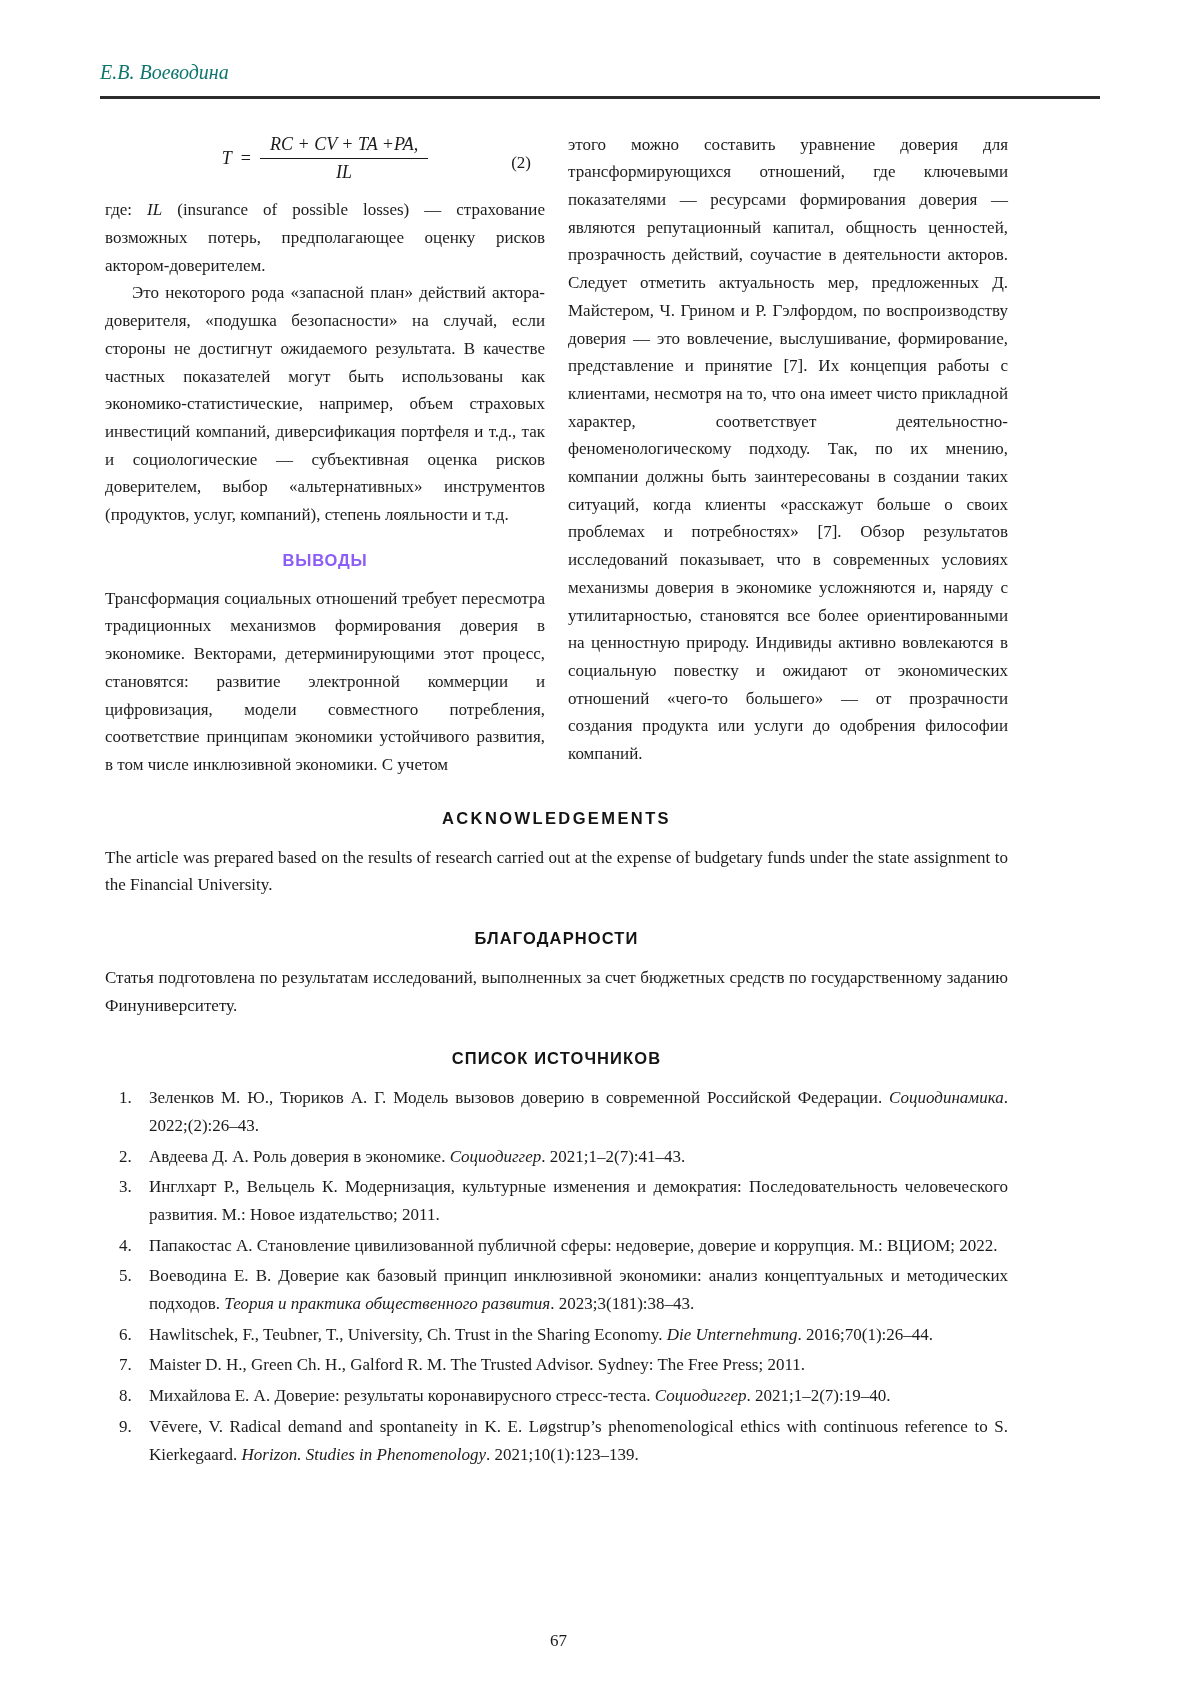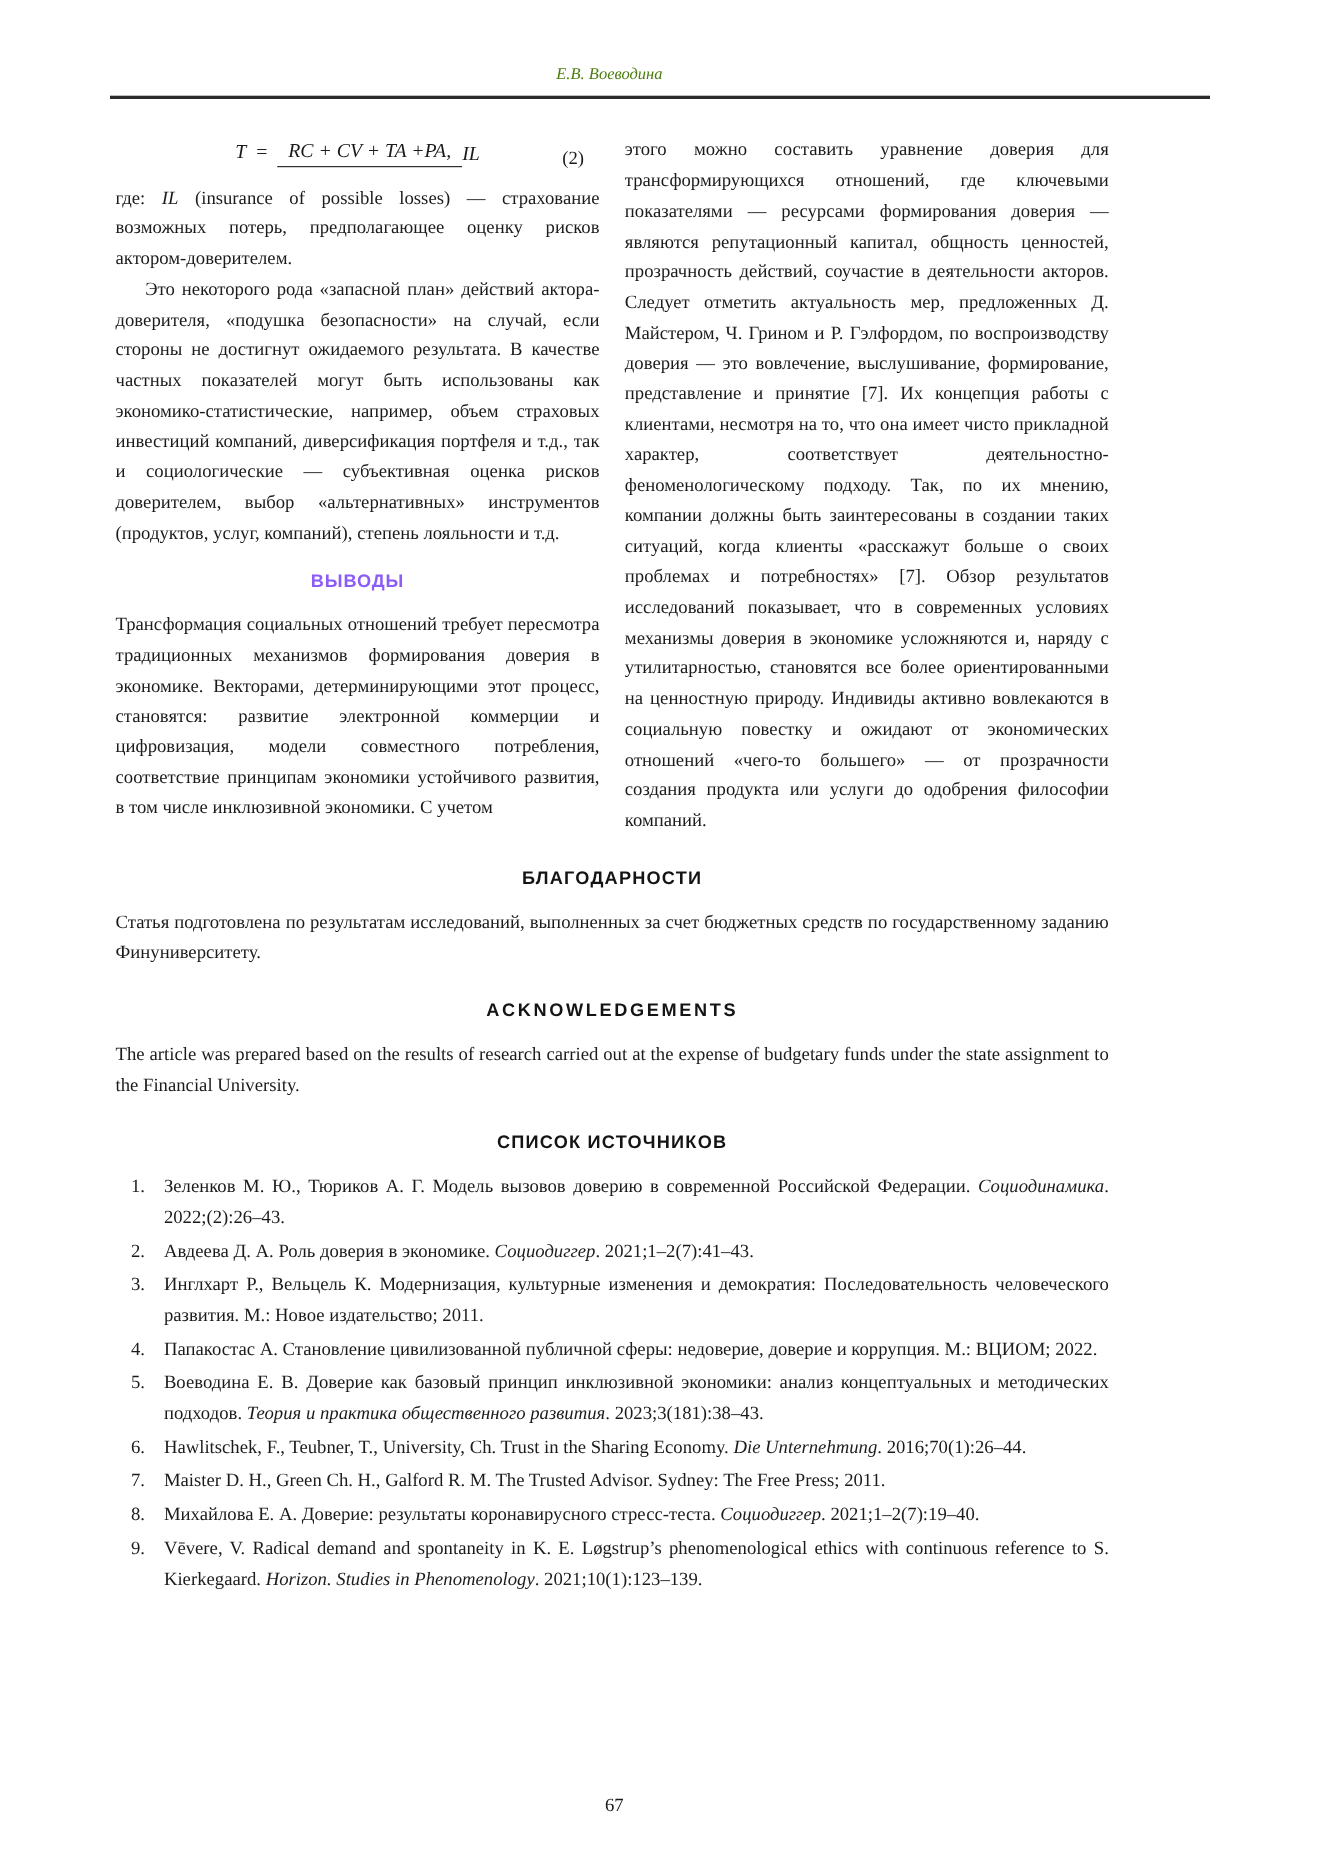--- a/index.html
+++ b/index.html
@@ -11,25 +11,25 @@
     margin: 0 auto;
     background: #ffffff;
     color: #1b1b1b;
     font-family: "Liberation Serif", "DejaVu Serif", serif;
     font-size: 17px;
     line-height: 1.63;
     overflow: hidden;
   }
   .page-header { margin: 0 100px; padding-top: 56px; }
   .running-head {
-    text-align: center;
+    text-align: left;
     font-style: italic;
-    font-size: 15px;
+    font-size: 20px;
     padding-right: 92px;
-    color: #4d7c0f;
+    color: #0f766e;
   }
   .header-rule { margin-top: 7px; border-top: 3px solid #2b2b2b; }
 
   .content { width: 903px; margin: 32px 0 0 105px; }
 
   .two-col { display: flex; gap: 23px; }
   .col { width: 440px; }
 
   p.body-text { text-align: justify; margin: 0; }
   p.indent { text-indent: 27px; }
@@ -38,21 +38,21 @@
   
   .formula-row {
     position: relative;
     display: flex;
     justify-content: center;
     align-items: center;
     padding: 2px 0 12px;
   }
   .formula { display: flex; align-items: center; gap: 9px; font-size: 18px; }
   .math { font-style: italic; }
-  .frac { display: inline-flex; flex-direction: row; align-items: center; line-height: 1.3; }
+  .frac { display: inline-flex; flex-direction: column; align-items: center; line-height: 1.3; }
   .frac .num { border-bottom: 1.6px solid #1b1b1b; padding: 0 10px 2px; }
   .frac .den { padding-top: 2px; }
   .eq-number { position: absolute; right: 14px; top: 50%; transform: translateY(-50%); font-size: 17px; }
 
   
   .col-heading {
     font-family: "Liberation Sans", "DejaVu Sans", sans-serif;
     font-weight: 700;
     font-size: 16.5px;
     text-align: center;
@@ -124,30 +124,30 @@
 
       </div>
 
       <div class="col">
         <p class="body-text" lang="ru">этого можно составить уравнение доверия для трансформирующихся отношений, где ключевыми показателями — ресурсами формирования доверия — являются репутационный капитал, общность ценностей, прозрачность действий, соучастие в деятельности акторов. Следует отметить актуальность мер, предложенных Д. Майстером, Ч. Грином и Р. Гэлфордом, по воспроизводству доверия — это вовлечение, выслушивание, формирование, представление и принятие [7]. Их концепция работы с клиентами, несмотря на то, что она имеет чисто прикладной характер, соответствует деятельностно-феноменологическому подходу. Так, по их мнению, компании должны быть заинтересованы в создании таких ситуаций, когда клиенты «расскажут больше о своих проблемах и потребностях» [7]. Обзор результатов исследований показывает, что в современных условиях механизмы доверия в экономике усложняются и, наряду с утилитарностью, становятся все более ориентированными на ценностную природу. Индивиды активно вовлекаются в социальную повестку и ожидают от экономических отношений «чего-то большего» — от прозрачности создания продукта или услуги до одобрения философии компаний.</p>
       </div>
 
     </section>
 
     <section>
+      <h2 class="section-heading en">ACKNOWLEDGEMENTS</h2>
+      <p class="body-text" lang="en">The article was prepared based on the results of research carried out at the expense of budgetary funds under the state assignment to the Financial University.</p>
+    </section>
+
+    <section>
       <h2 class="section-heading">БЛАГОДАРНОСТИ</h2>
       <p class="body-text" lang="ru">Статья подготовлена по результатам исследований, выполненных за счет бюджетных средств по государственному заданию Финуниверситету.</p>
     </section>
 
     <section>
-      <h2 class="section-heading en">ACKNOWLEDGEMENTS</h2>
-      <p class="body-text" lang="en">The article was prepared based on the results of research carried out at the expense of budgetary funds under the state assignment to the Financial University.</p>
-    </section>
-
-    <section>
       <h2 class="section-heading">СПИСОК ИСТОЧНИКОВ</h2>
 
       <div class="refs">
 
         <div class="ref-item">
           <span class="ref-num">1.</span>
           <span class="ref-text" lang="ru"><span>Зеленков М. Ю., Тюриков А. Г. Модель вызовов доверию в современной Российской Федерации. </span><em>Социодинамика</em><span>. 2022;(2):26–43.</span></span>
         </div>
 
         <div class="ref-item">

